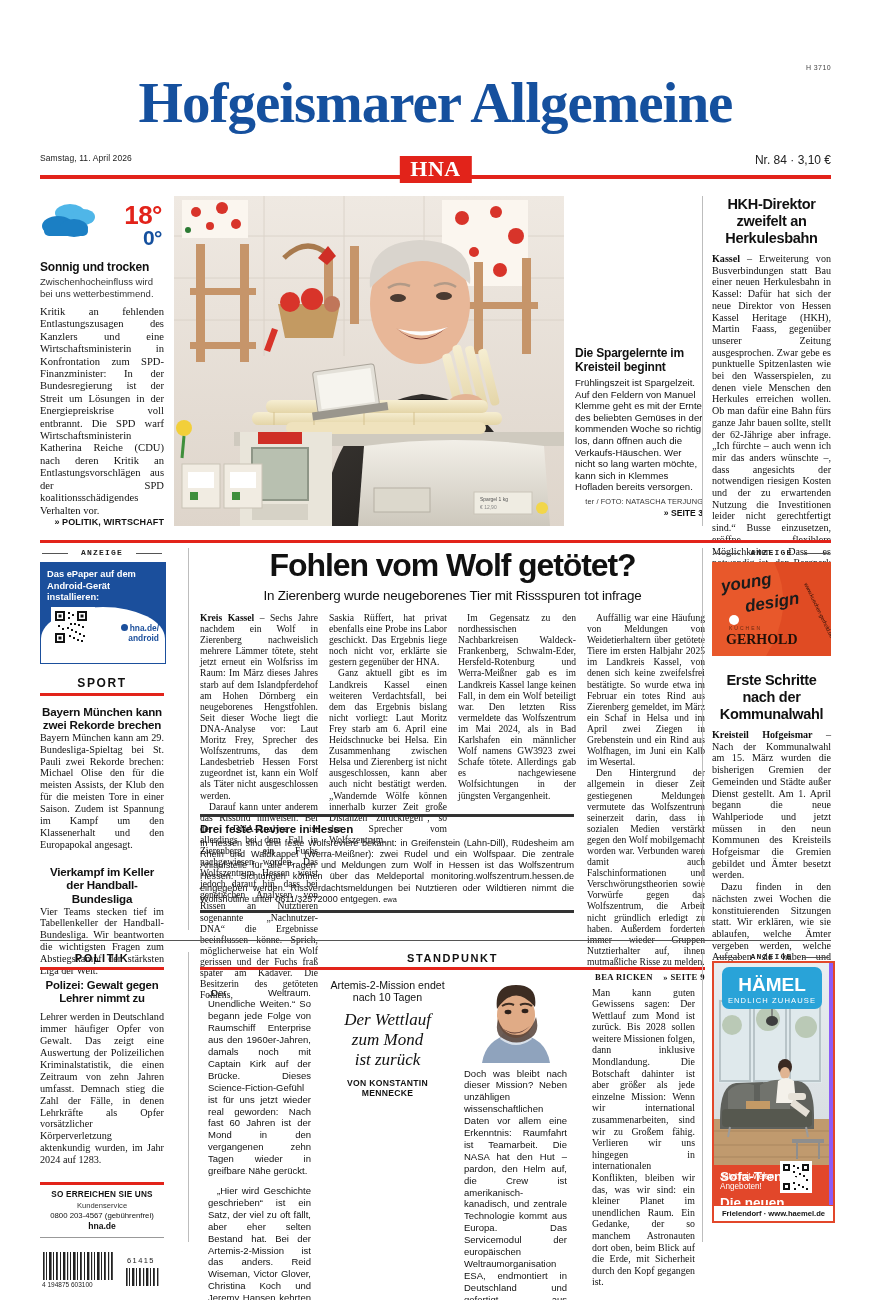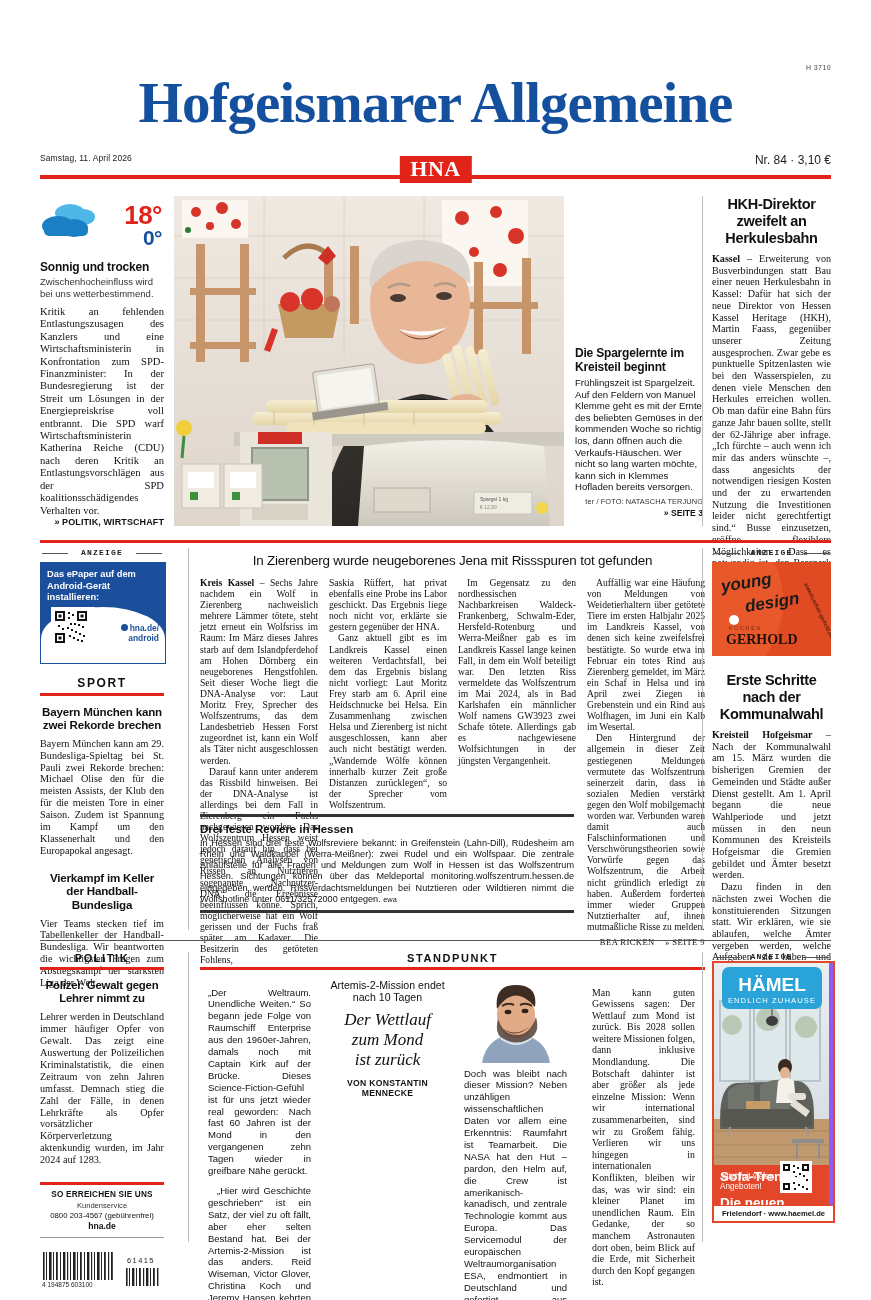--- a/index.html
+++ b/index.html
@@ -58,38 +58,38 @@
 
   .adbox{width:124px;height:100px;border:1px solid #1b4f9c;margin-top:5px;position:relative;overflow:hidden;background:#1b4f9c;}
   .adbox .t{color:#fff;font-size:9.3px;font-weight:700;line-height:11.5px;padding:6px 6px 0;}
   .adbox .wave{position:absolute;left:0;bottom:0;width:100%;height:56px;background:#fff;border-radius:60% 60% 0 0 / 38px 38px 0 0;}
   .qr{position:absolute;left:10px;bottom:12px;width:40px;height:40px;border:2px solid #fff;background:#fff;}
   .adbox .url{position:absolute;right:6px;bottom:20px;color:#1b4f9c;font-size:8.4px;font-weight:700;text-align:right;line-height:10px;}
 
   .sec-head{font-size:12px;font-weight:700;letter-spacing:1.6px;text-align:center;margin-top:12px;}
   .sec-rule{height:2.5px;background:#e2231a;margin-top:3px;}
   .sp-h{font-size:11.6px;font-weight:700;line-height:13.6px;text-align:center;margin-top:9px;letter-spacing:-.2px;}
-  .sp-b{font-family:"Liberation Serif",serif;font-size:10.2px;line-height:11.9px;margin-top:6px;}
+  .sp-b{font-family:"Liberation Serif",serif;font-size:10.2px;line-height:11.9px;}
 
   
   .mainstory{position:absolute;left:160px;top:0;width:505px;}
   .ms-h{font-size:32px;font-weight:700;text-align:center;letter-spacing:-1.1px;line-height:35px;}
   .ms-sub{font-size:13.4px;text-align:center;margin-top:5px;letter-spacing:-.2px;}
   .ms-cols{display:flex;gap:11px;margin-top:9px;}
   .ms-col{width:119px;font-family:"Liberation Serif",serif;font-size:9.6px;line-height:11.1px;}
   .ms-col p{margin:0;text-indent:9px;}
   .ms-col p.first{text-indent:0;}
   .kicker{font-weight:700;}
 
   .infobox{margin-top:8px;width:374px;}
   .ib-rule{height:2.5px;background:#333;}
   .ib-h{font-size:11.6px;font-weight:700;margin-top:5px;letter-spacing:-.1px;}
   .ib-b{font-size:9.1px;line-height:11.3px;margin-top:3px;}
   .ib-rule2{height:2.5px;background:#333;margin-top:5px;}
-  .sig{font-size:8.6px;font-weight:400;letter-spacing:.4px;}
+  .sig{font-size:8.6px;font-weight:700;letter-spacing:.4px;}
 
   
   .rmid{position:absolute;left:672px;top:0;width:119px;}
   .ad-young{width:119px;height:94px;margin-top:5px;background:#e8582b;position:relative;overflow:hidden;}
 
   
   .botzone{position:absolute;left:40px;top:952px;width:791px;height:300px;}
   .bsec{font-size:11px;font-weight:700;letter-spacing:1.6px;text-align:center;}
   .bsec-rule{height:2.5px;background:#e2231a;margin-top:3px;}
   .bl{position:absolute;left:0;top:0;width:124px;}
@@ -373,21 +373,22 @@
       <div class="sp-h">Bayern München kann zwei Rekorde brechen</div>
       <div class="sp-b just">Bayern München kann am 29. Bundesliga-Spieltag bei St. Pauli zwei Rekorde brechen: Michael Olise den für die meisten Assists, der Klub den für die meisten Tore in einer Saison. Zudem ist Spannung im Kampf um den Klassenerhalt und den Europapokal angesagt.</div>
 
       <div class="sp-h" style="margin-top:14px;">Vierkampf im Keller der Handball-Bundesliga</div>
       <div class="sp-b just">Vier Teams stecken tief im Tabellenkeller der Handball-Bundesliga. Wir beantworten die wichtigsten Fragen zum Abstiegskampf der stärksten Liga der Welt.</div>
     </div>
 
     <div class="vline" style="left:148px;top:0;height:382px;"></div>
 
     <div class="mainstory">
-      <div class="ms-sub">In Zierenberg wurde neugeborenes Jena mit Rissspuren tot gefunden</div>
+      <div class="ms-h">Fohlen vom Wolf getötet?</div>
+      <div class="ms-sub">In Zierenberg wurde neugeborenes Tier mit Rissspuren tot infrage</div>
 
       <div class="ms-cols">
         <div class="ms-col just">
           <p class="first"><span class="kicker">Kreis Kassel</span><span> – Sechs Jahre nachdem ein Wolf in Zierenberg nachweislich mehrere Lämmer tötete, steht jetzt erneut ein Wolfsriss im Raum: Im März dieses Jahres starb auf dem Islandpferdehof am Hohen Dörnberg ein neugeborenes Hengstfohlen. Seit dieser Woche liegt die DNA-Analyse vor: Laut Moritz Frey, Sprecher des Wolfszentrums, das dem Landesbetrieb Hessen Forst zugeordnet ist, kann ein Wolf als Täter nicht ausgeschlossen werden.</span></p>
           <p>Darauf kann unter anderem das Rissbild hinweisen. Bei der DNA-Analyse ist allerdings bei dem Fall in Zierenberg ein Fuchs nachgewiesen worden. Das Wolfszentrum Hessen weist jedoch darauf hin, dass bei genetischen Analysen von Rissen an Nutztieren sogenannte „Nachnutzer-DNA“ die Ergebnisse beeinflussen könne. Sprich, möglicherweise hat ein Wolf gerissen und der Fuchs fraß später am Kadaver. Die Besitzerin des getöteten Fohlens,</p>
         </div>
         <div class="ms-col just">
           <p class="first">Saskia Rüffert, hat privat ebenfalls eine Probe ins Labor geschickt. Das Ergebnis liege noch nicht vor, erklärte sie gestern gegenüber der HNA.</p>
           <p>Ganz aktuell gibt es im Landkreis Kassel einen weiteren Verdachtsfall, bei dem das Ergebnis bislang nicht vorliegt: Laut Moritz Frey starb am 6. April eine Heidschnucke bei Helsa. Ein Zusammenhang zwischen Helsa und Zierenberg ist nicht ausgeschlossen, kann aber auch nicht bestätigt werden. „Wandernde Wölfe können innerhalb kurzer Zeit große Distanzen zurücklegen“, so der Sprecher vom Wolfszentrum.</p>
         </div>

